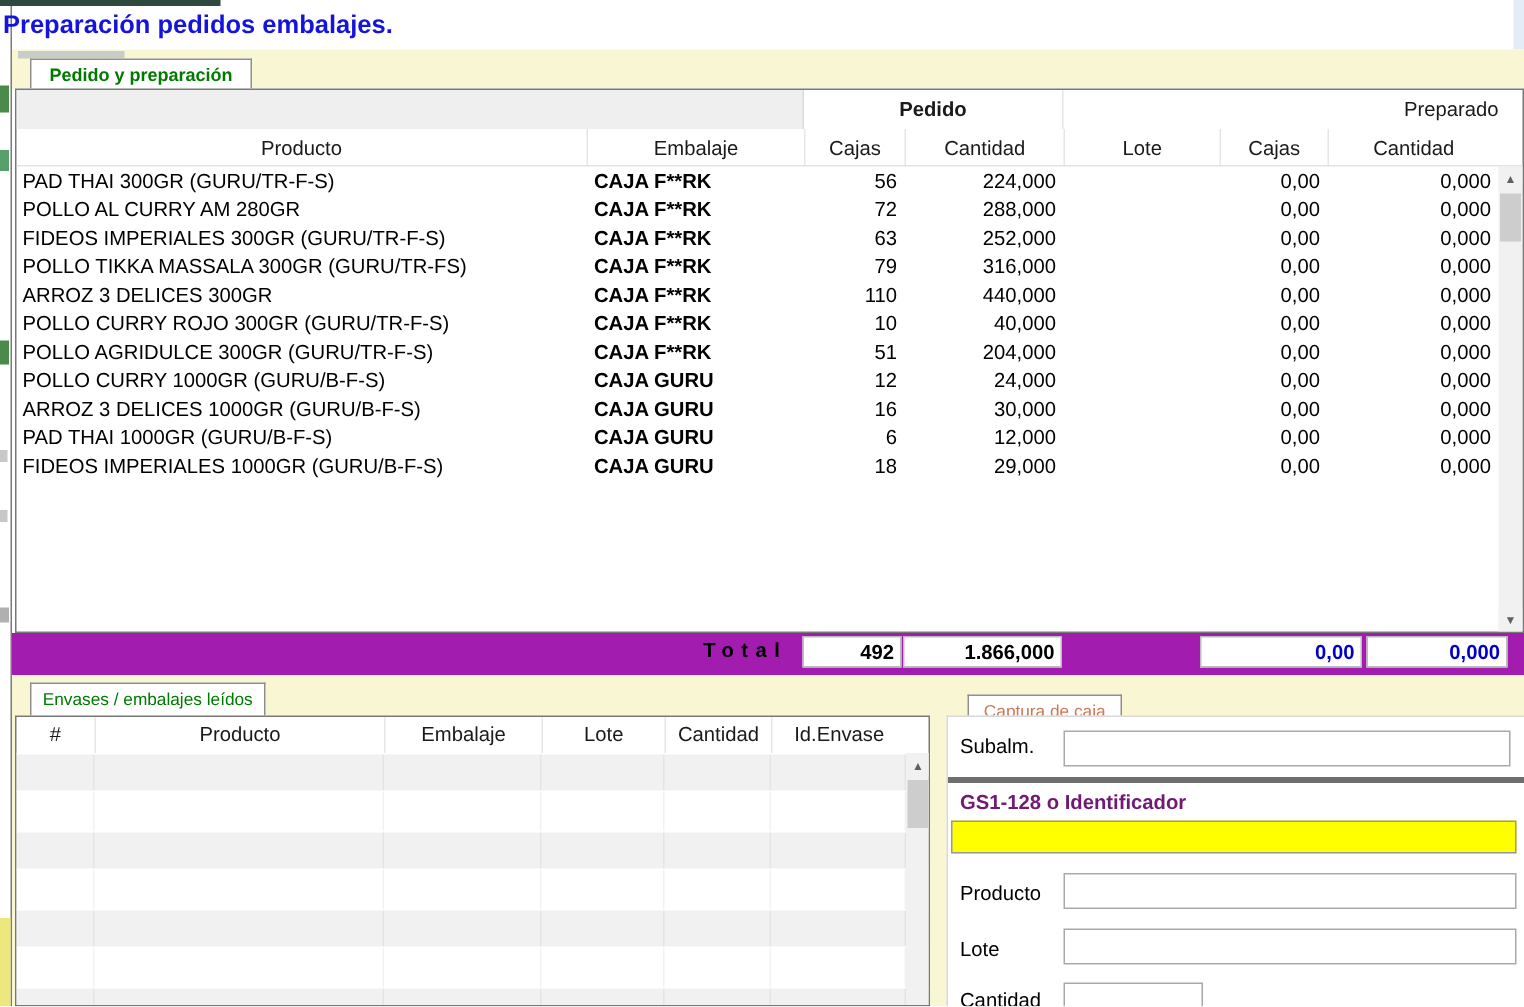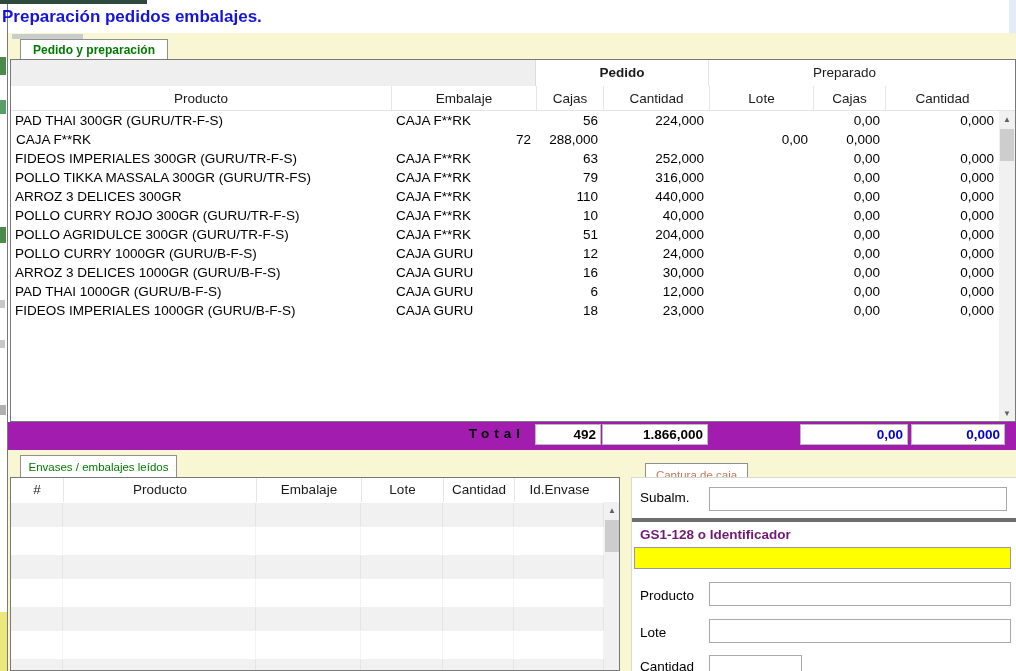--- a/index.html
+++ b/index.html
@@ -25,28 +25,28 @@
   .tab-capture { left:645px; top:455px; width:103px; height:22px; font-size:11.5px; color:#cc7755;margin-top:8px; }
 
   
   .order-table { position:absolute; left:10px; top:59px; width:1006px; height:363px;
                  background:#ffffff; border:1px solid #787878; overflow:hidden; }
   .order-grid { display:grid; grid-template-columns:380px 145px 67px 106px 104px 72px 114px; }
   .o-group { height:26px; line-height:26px; font-size:13.5px; color:#1a1a1a; }
   .g-blank { grid-column:1 / 3; background:#efefef; border-right:1px solid #dcdcdc; }
   .g-pedido { grid-column:3 / 5; text-align:center; border-right:1px solid #e6e6e6;font-weight:bold; }
   .g-mid { grid-column:5 / 6; }
-  .g-prep { grid-column:6 / 8; text-align:left; }
+  .g-prep { grid-column:6 / 8; text-align:right; }
   .o-header { height:25px; line-height:25px; font-size:13.5px; color:#1a1a1a; border-bottom:1px solid #e4e4e4; }
   .o-header .cell { text-align:center; border-left:1px solid #e6e6e6; }
   .o-header .cell:first-child { border-left:none; }
   .o-row { height:19px; line-height:19px; font-size:13.5px; color:#000; }
   .cell { overflow:hidden; white-space:nowrap; }
   .c-prod { padding-left:4px; }
-  .c-emb { padding-left:5px; }
+  .c-emb { padding-left:5px;font-weight:bold; }
   .c-num { text-align:right; padding-right:5px; }
   .b { font-weight:400;text-align:right; }
 
   
   .vscroll { position:absolute; width:16px; background:#f1f1f1; }
   .o-scroll { right:0; top:51px; bottom:0; }
   .sb-btn { position:absolute; left:0; width:16px; height:16px; font-size:8px; color:#606060;
             display:flex; align-items:center; justify-content:center; background:#f1f1f1; }
   .sb-up { top:0; }
   .sb-down { bottom:0; }
@@ -134,20 +134,21 @@
         <div class="o-row order-grid">
           <div class="cell c-prod">PAD THAI 300GR (GURU/TR-F-S)</div>
           <div class="cell c-emb">CAJA F**RK</div>
           <div class="cell c-num b">56</div>
           <div class="cell c-num b">224,000</div>
           <div class="cell c-lote"></div>
           <div class="cell c-num">0,00</div>
           <div class="cell c-num">0,000</div>
         </div>
         <div class="o-row order-grid">
+          <div class="cell c-prod">POLLO AL CURRY AM 280GR</div>
           <div class="cell c-emb">CAJA F**RK</div>
           <div class="cell c-num b">72</div>
           <div class="cell c-num b">288,000</div>
           <div class="cell c-lote"></div>
           <div class="cell c-num">0,00</div>
           <div class="cell c-num">0,000</div>
         </div>
         <div class="o-row order-grid">
           <div class="cell c-prod">FIDEOS IMPERIALES 300GR (GURU/TR-F-S)</div>
           <div class="cell c-emb">CAJA F**RK</div>
@@ -217,21 +218,21 @@
           <div class="cell c-num b">6</div>
           <div class="cell c-num b">12,000</div>
           <div class="cell c-lote"></div>
           <div class="cell c-num">0,00</div>
           <div class="cell c-num">0,000</div>
         </div>
         <div class="o-row order-grid">
           <div class="cell c-prod">FIDEOS IMPERIALES 1000GR (GURU/B-F-S)</div>
           <div class="cell c-emb">CAJA GURU</div>
           <div class="cell c-num b">18</div>
-          <div class="cell c-num b">23,000</div>
+          <div class="cell c-num b">29,000</div>
           <div class="cell c-lote"></div>
           <div class="cell c-num">0,00</div>
           <div class="cell c-num">0,000</div>
         </div>
       </div>
     <div class="vscroll o-scroll">
       <div class="sb-btn sb-up">▲</div>
       <div class="sb-thumb o-thumb"></div>
       <div class="sb-btn sb-down">▼</div>
     </div>

